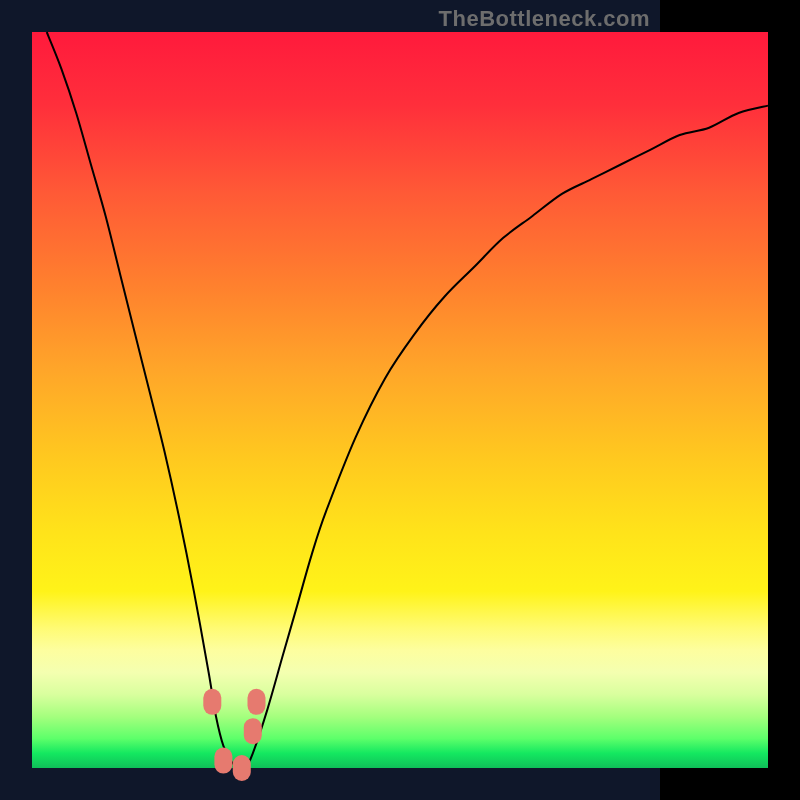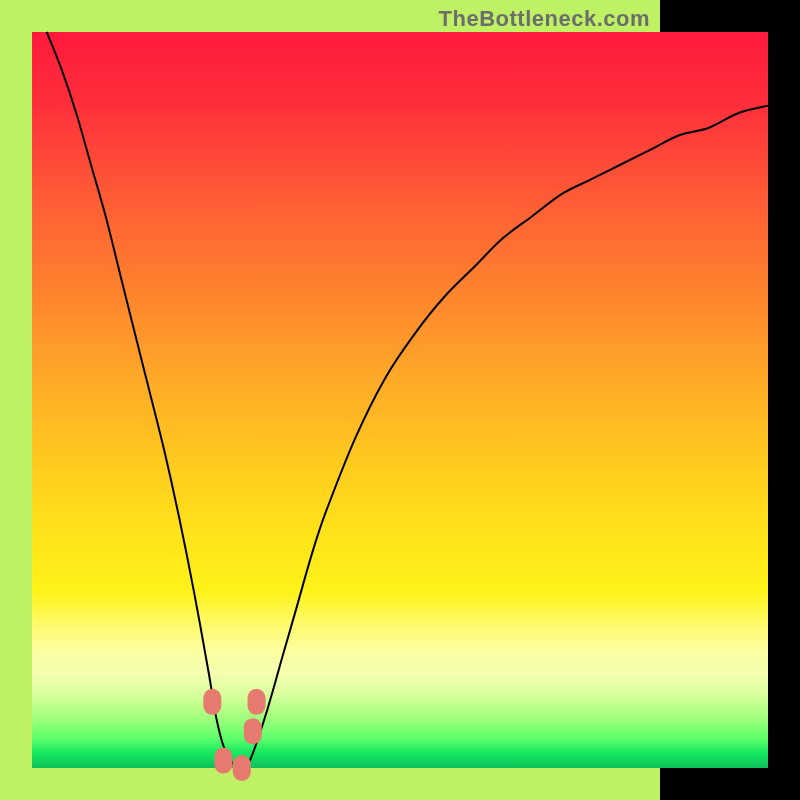--- a/index.html
+++ b/index.html
@@ -10,21 +10,21 @@
     background: #000;
     overflow: hidden;
     font-family: Arial, Helvetica, sans-serif;
   }
   .frame {
     position: absolute;
     left: 0;
     top: 0;
     width: 660px;
     height: 800px;
-    background: #bef264;
+    background: #0f172a;
   }
   .plot-bg {
     position: absolute;
     left: 32px;
     top: 32px;
     width: 736px;
     height: 736px;
     background: linear-gradient(
       to bottom,
       #ff1a3c 0%,

